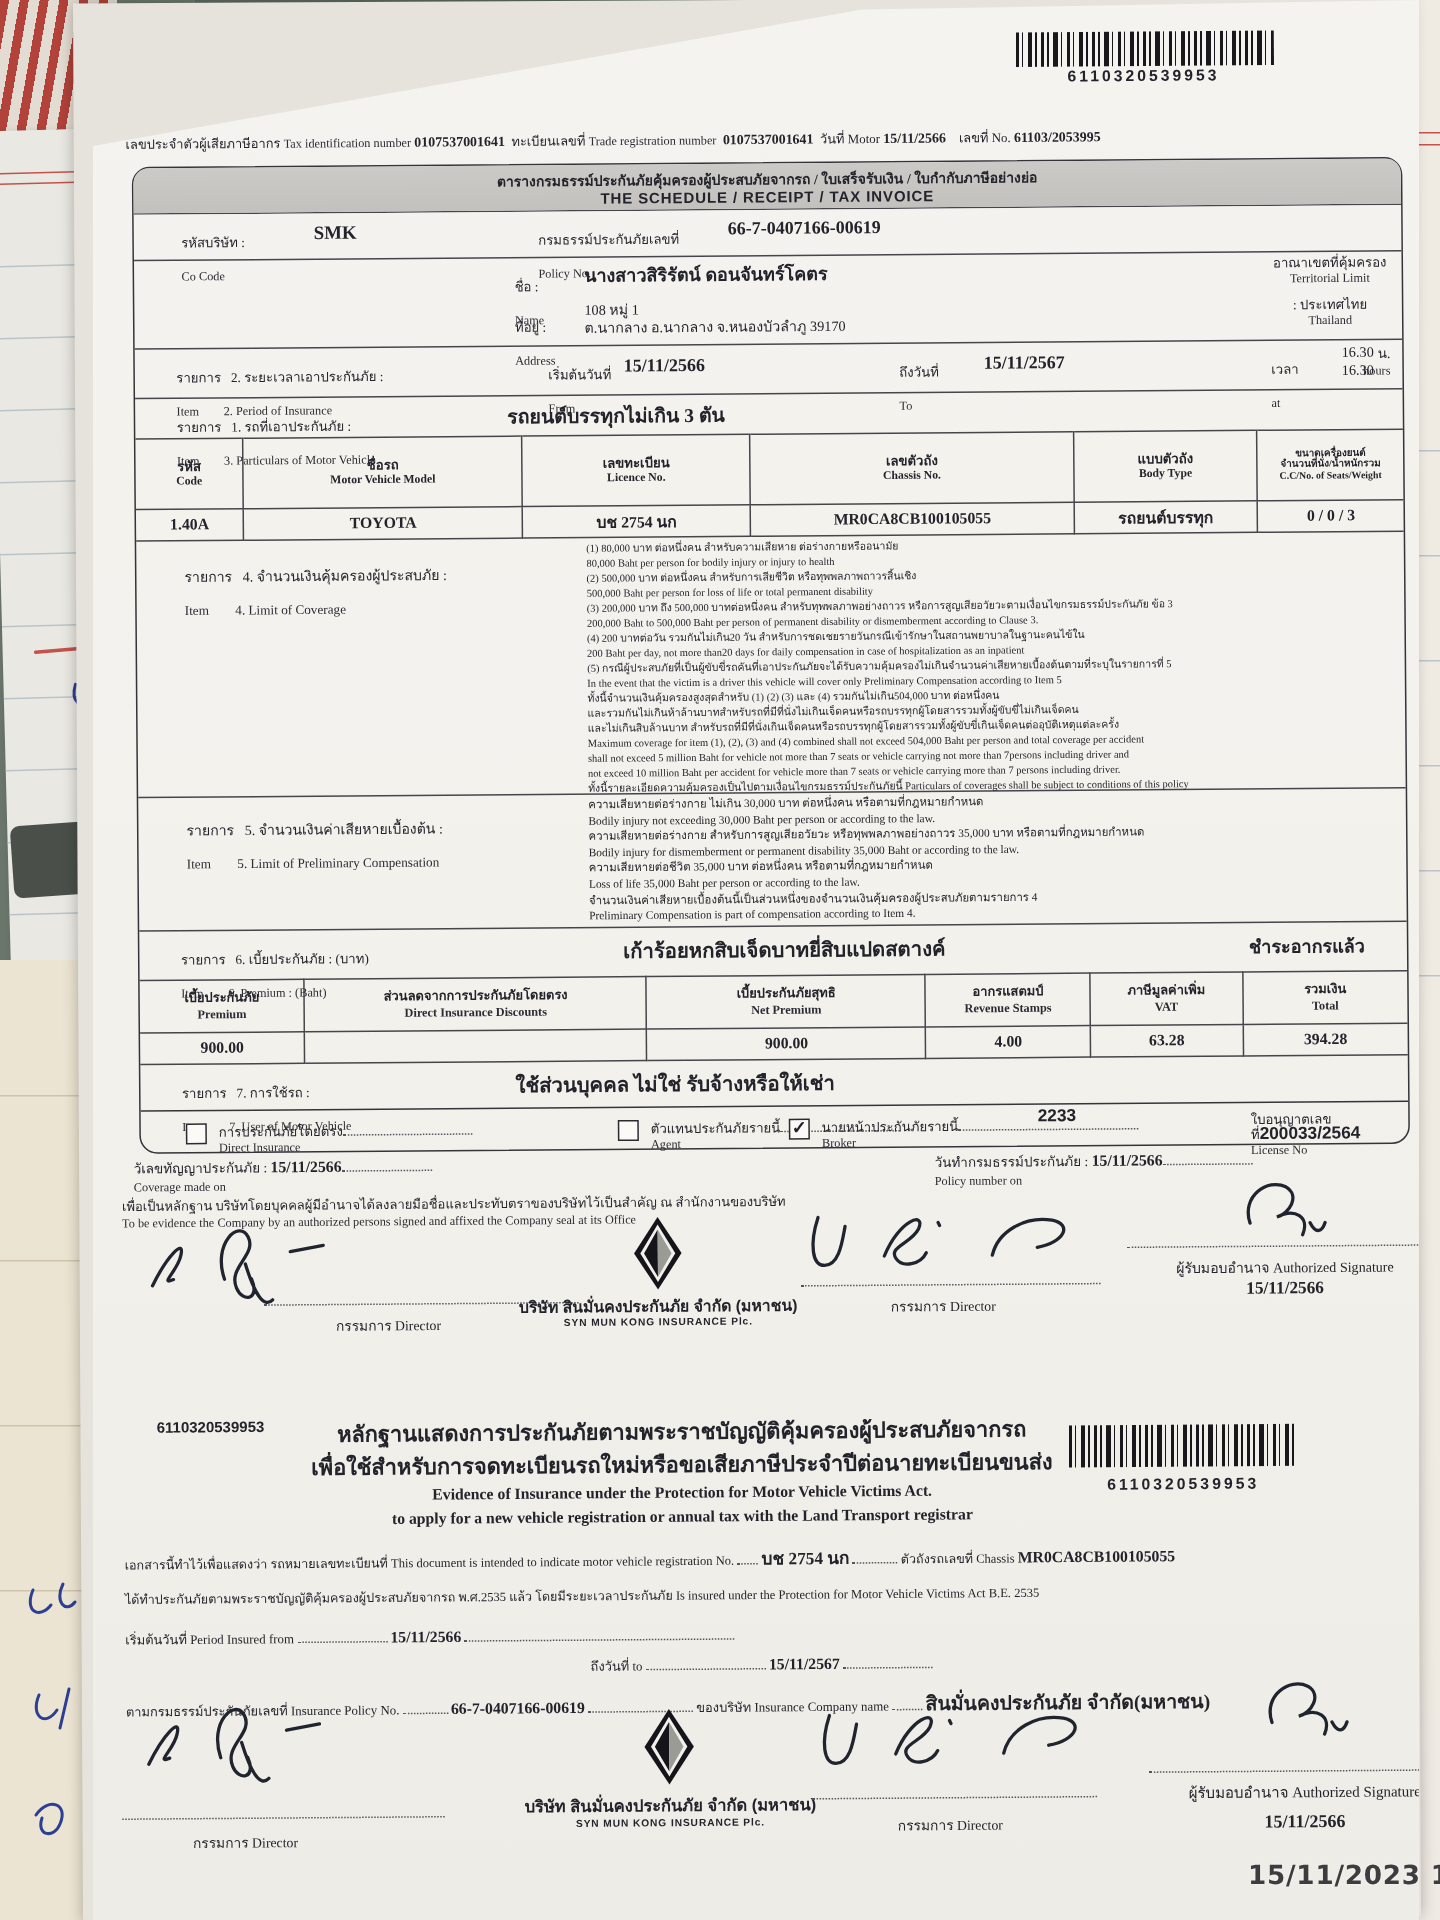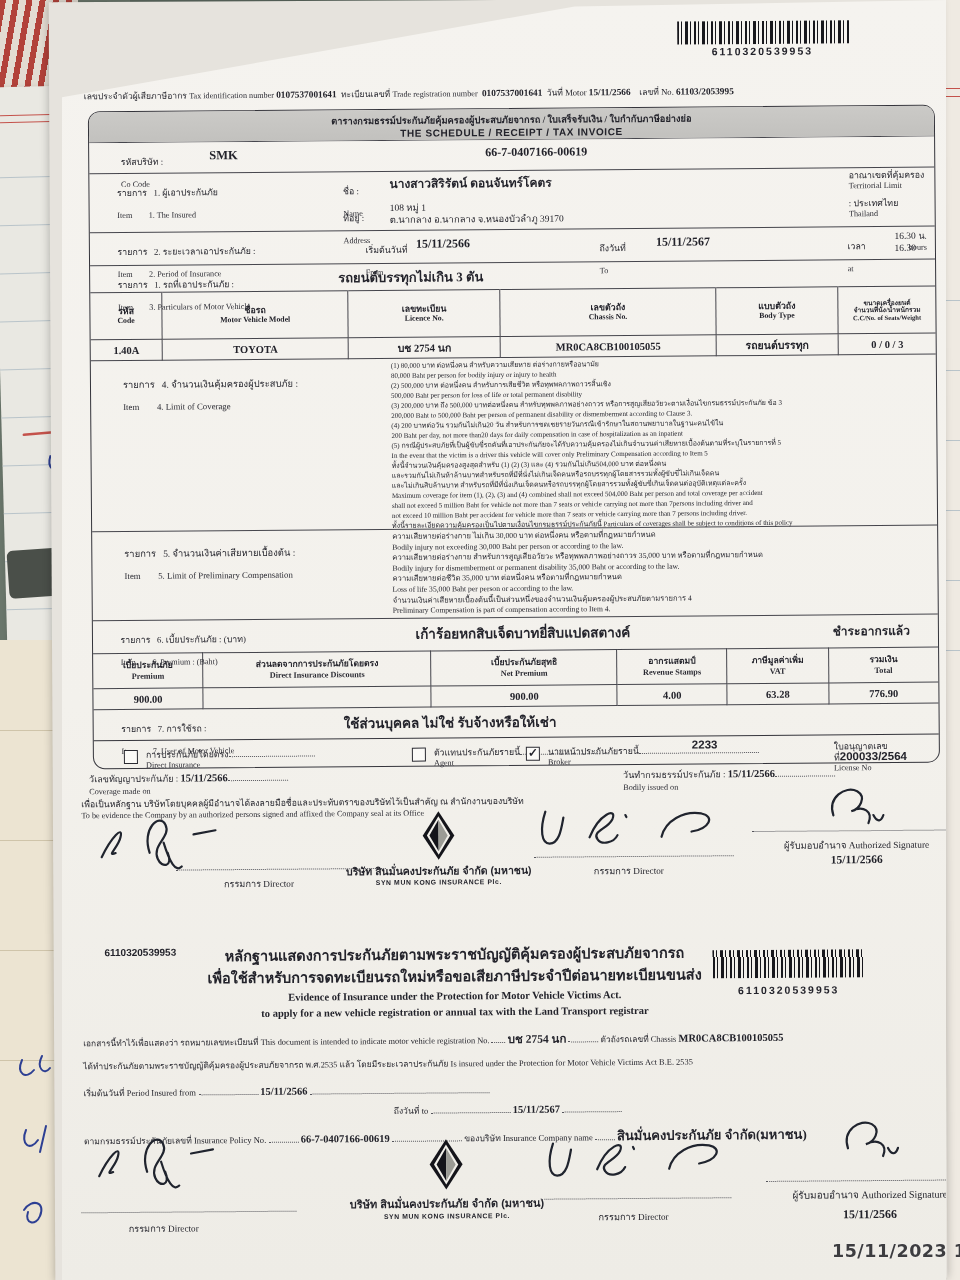--- a/index.html
+++ b/index.html
@@ -175,42 +175,42 @@
       <div class="t1">ตารางกรมธรรม์ประกันภัยคุ้มครองผู้ประสบภัยจากรถ / ใบเสร็จรับเงิน / ใบกำกับภาษีอย่างย่อ</div>
       <div class="t2">THE SCHEDULE / RECEIPT / TAX INVOICE</div>
     </div>
 
     <div id="s-co" class="row">
       <div class="ilabel" style="left:14px">
         <span class="lab">รหัสบริษัท :</span><br>
         <span class="en">Co Code</span>
       </div>
       <div class="abs b" style="left:120px;top:6px;font-size:12.5px">SMK</div>
+      <div class="ilabel" style="left:252px">
+        <span class="lab">กรมธรรม์ประกันภัยเลขที่</span><br>
+        <span class="en">Policy No.</span>
+      </div>
       <div class="abs b" style="left:396px;top:5px;font-size:12px">66-7-0407166-00619</div>
     </div>
 
     <div id="s-i1" class="row">
-      <div class="ilabel">
-        <span class="lab">รายการ   1. ผู้เอาประกันภัย</span><br>
-        <span class="en">Item        1. The Insured</span>
-      </div>
       <div class="ilabel" style="left:236px">
         <span class="lab">ชื่อ :</span><br>
         <span class="en">Name</span>
       </div>
       <div class="abs b" style="left:300px;top:2px;font-size:12px">นางสาวสิริรัตน์  ดอนจันทร์โคตร</div>
       <div class="ilabel" style="left:236px;top:30px">
         <span class="lab">ที่อยู่ :</span><br>
         <span class="en">Address</span>
       </div>
       <div class="abs" style="left:300px;top:30px;font-size:9.5px;line-height:12px">
         <div>108 หมู่ 1</div>
         <div>ต.นากลาง อ.นากลาง จ.หนองบัวลำภู 39170</div>
       </div>
-      <div class="abs" style="right:10px;top:2px;text-align:left;font-size:8.8px;line-height:10.5px">
+      <div class="abs" style="right:10px;top:2px;text-align:center;font-size:8.8px;line-height:10.5px">
         <div>อาณาเขตที่คุ้มครอง</div>
         <div class="en">Territorial Limit</div>
         <div style="margin-top:7px">: ประเทศไทย</div>
         <div class="en">Thailand</div>
       </div>
     </div>
 
     <div id="s-i2" class="row">
       <div class="ilabel">
         <span class="lab">รายการ   2. ระยะเวลาเอาประกันภัย :</span><br>
@@ -387,21 +387,21 @@
                 <div>รวมเงิน</div>
                 <div class="en">Total</div>
               </th>
       </tr>
       <tr>
         <td>900.00</td>
         <td></td>
         <td>900.00</td>
         <td>4.00</td>
         <td>63.28</td>
-        <td>776.90</td>
+        <td>394.28</td>
       </tr>
     </tbody>
         </table>
 
     <div id="s-i7">
       <div class="ilabel">
         <span class="lab">รายการ   7. การใช้รถ :</span><br>
         <span class="en">Item        7. User of Motor Vehicle</span>
       </div>
       <div id="usage">ใช้ส่วนบุคคล ไม่ใช่ รับจ้างหรือให้เช่า</div>
@@ -440,21 +440,21 @@
   </div>
 
   <div class="abs fieldrow" style="left:26px;top:768px">
     <span>วัเลขทัญญาประกันภัย :</span>
     <span class="val">15/11/2566</span><span class="dots" style="width:60px"></span><br>
     <span class="en">Coverage made on</span>
   </div>
   <div class="abs fieldrow" style="left:560px;top:768px">
     <span>วันทำกรมธรรม์ประกันภัย :</span>
     <span class="val">15/11/2566</span><span class="dots" style="width:60px"></span><br>
-    <span class="en">Bodily issued on</span>
+    <span class="en">Policy number on</span>
   </div>
 
   <div class="abs" style="left:18px;top:796px;font-size:8.7px;line-height:11px">
     <div>เพื่อเป็นหลักฐาน บริษัทโดยบุคคลผู้มีอำนาจได้ลงลายมือชื่อและประทับตราของบริษัทไว้เป็นสำคัญ ณ สำนักงานของบริษัท</div>
     <div class="en">To be evidence the Company by an authorized persons signed and affixed the Company seal at its Office</div>
   </div>
 
   <svg class="abs sig" style="left:30px;top:804px" width="190" height="64" viewBox="0 0 190 64">
     <path d="M8 50 C18 30 30 18 27 30 C25 40 12 50 22 46"></path>
     <path d="M56 46 C48 22 66 6 72 18 C78 30 58 38 64 52 C68 62 80 60 74 46 M70 36 C76 56 82 66 88 60"></path>

